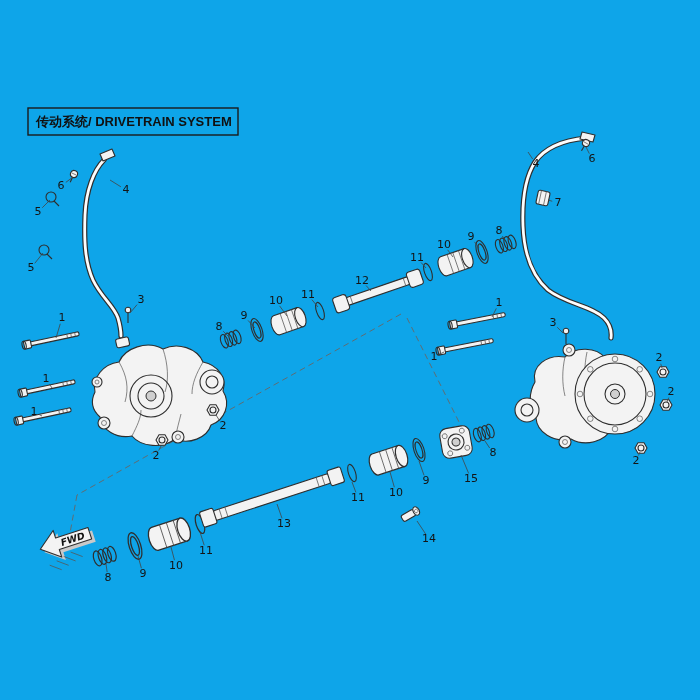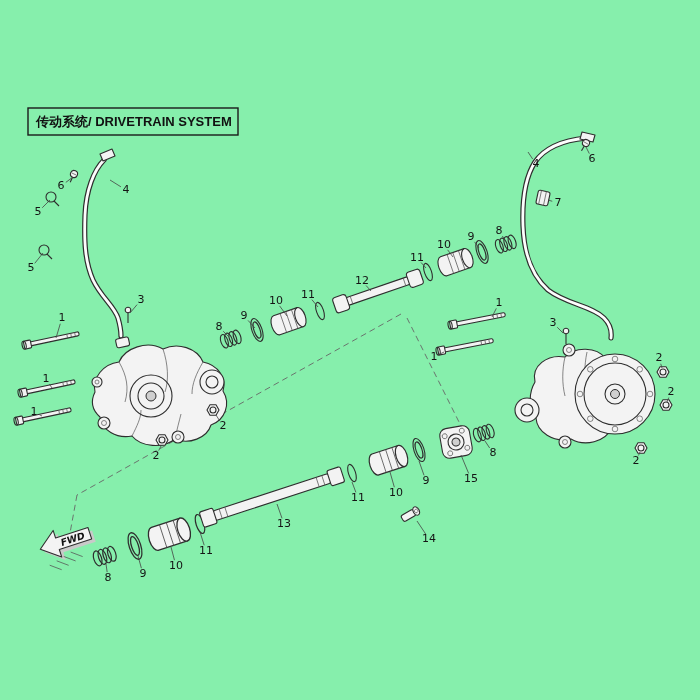--- a/index.html
+++ b/index.html
@@ -1,16 +1,16 @@
 <!DOCTYPE html>
 <html><head>
 <meta charset="utf-8">
 <style>
   html,body{margin:0;padding:0;background:#fff;}
-  .stage{position:relative;width:700px;height:700px;background:#86efac;overflow:hidden;
+  .stage{position:relative;width:700px;height:700px;background:#0ea5e9;overflow:hidden;
          font-family:"DejaVu Sans",sans-serif;}
   svg{position:absolute;left:0;top:0;}
   .title-box{fill:none;stroke:#1a1a1a;stroke-width:1.4;}
   .title-text{font:bold 13px "Liberation Sans","DejaVu Sans",sans-serif;fill:#111;}
   .callout{font:11px "DejaVu Sans",sans-serif;fill:#141414;}
   .leader{stroke:#444;stroke-width:0.8;}
   .part{fill:#f3f3f3;stroke:#2e2e2e;stroke-width:1.1;stroke-linejoin:round;}
   .part-dark{fill:#cfcfcf;stroke:#2e2e2e;stroke-width:1;}
   .outline{fill:none;stroke:#2e2e2e;stroke-width:1.1;}
   .thin{fill:none;stroke:#555;stroke-width:0.7;}

